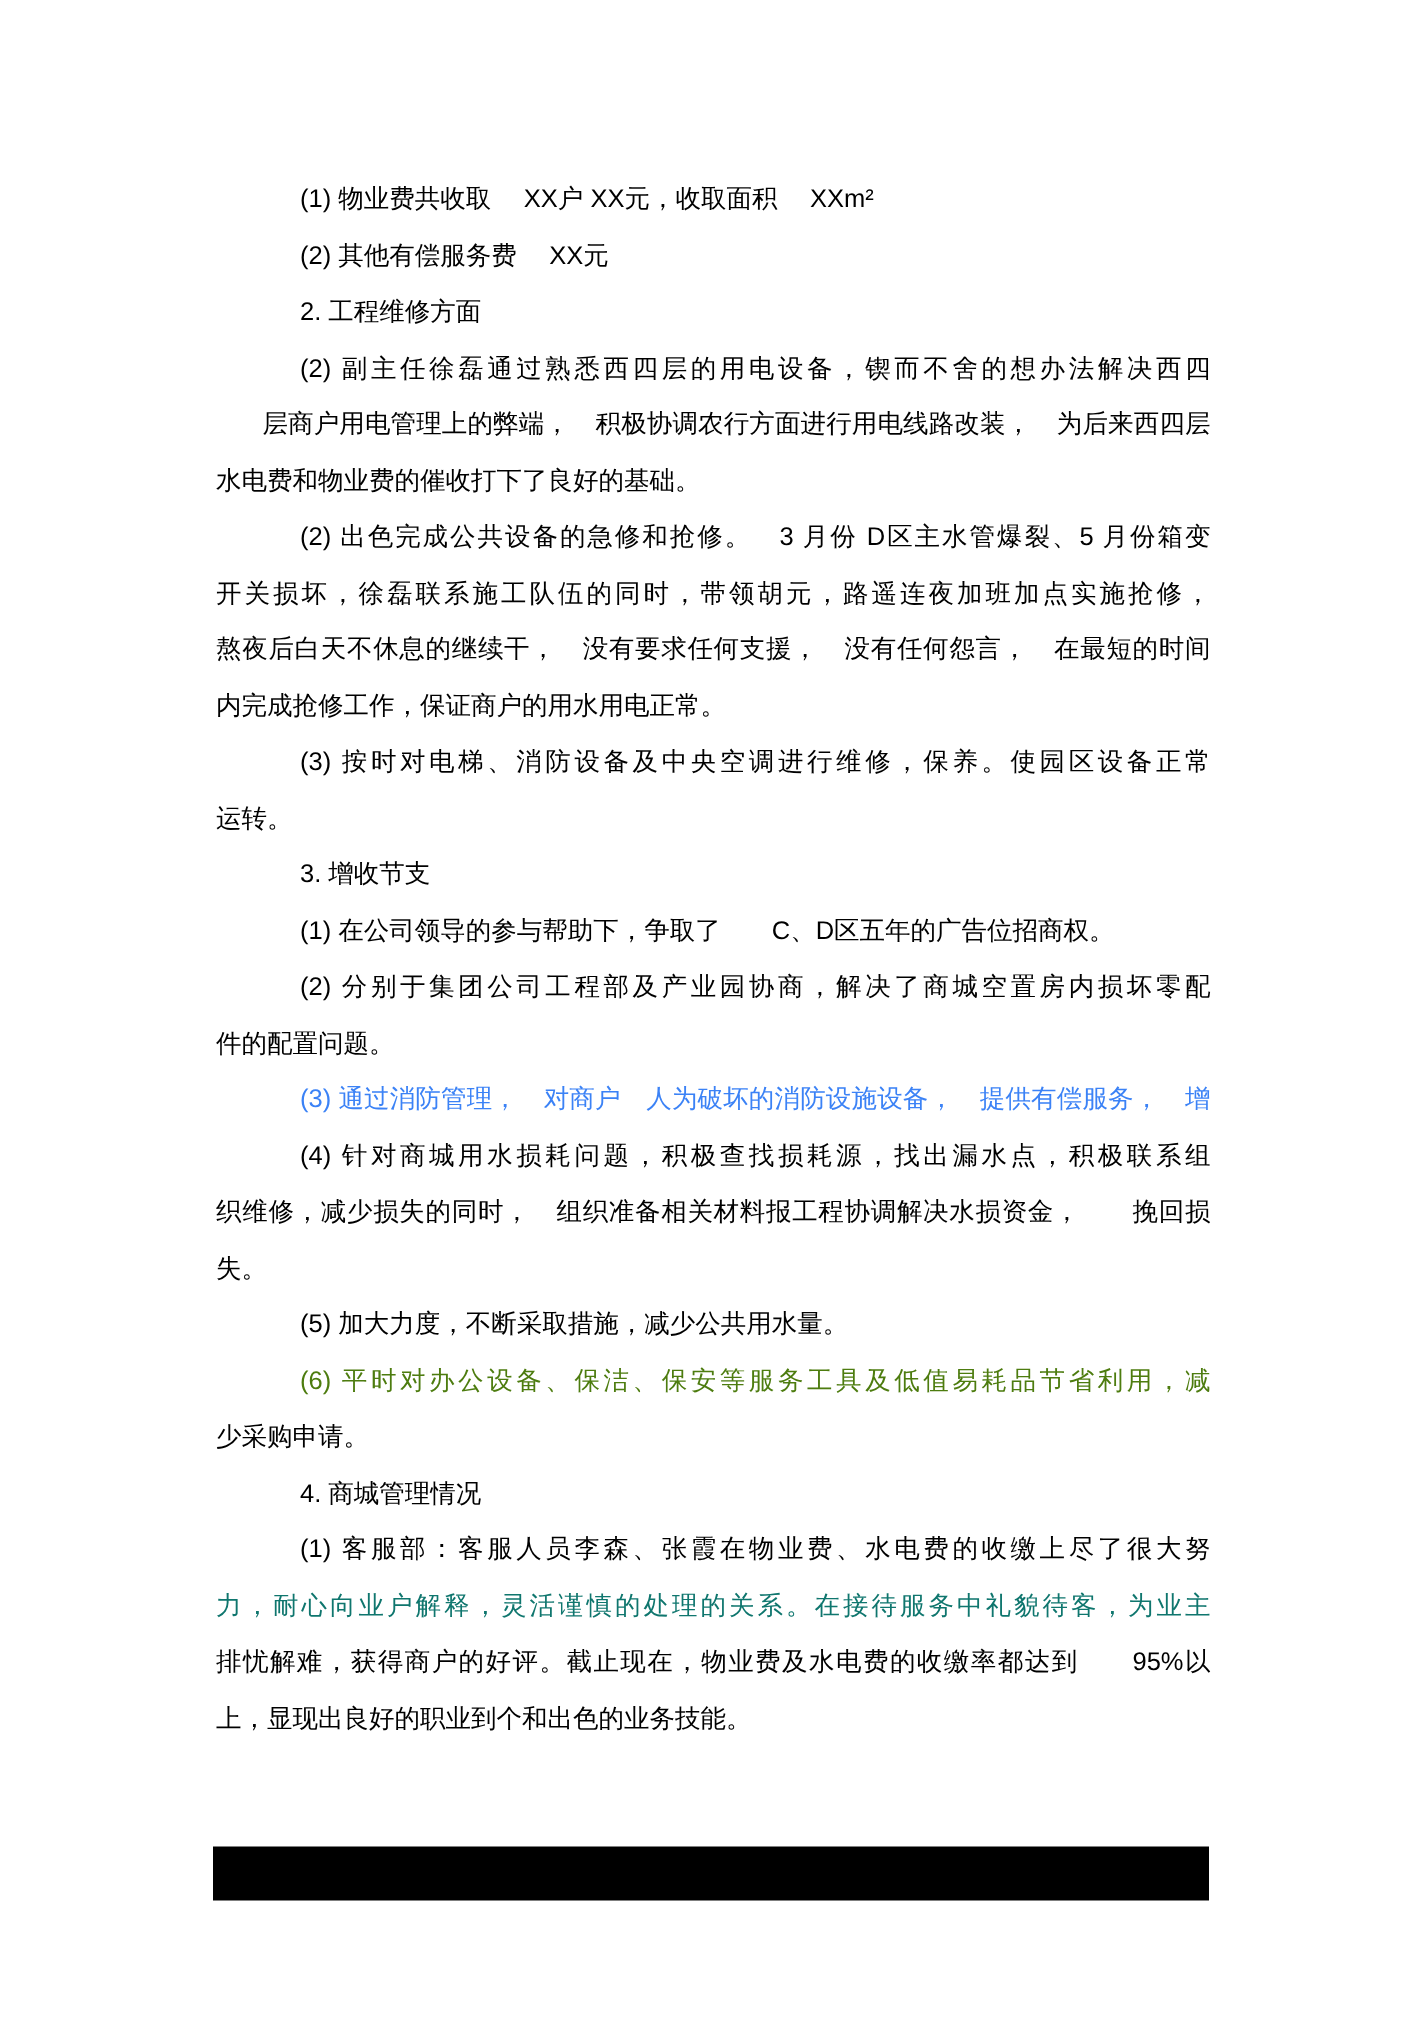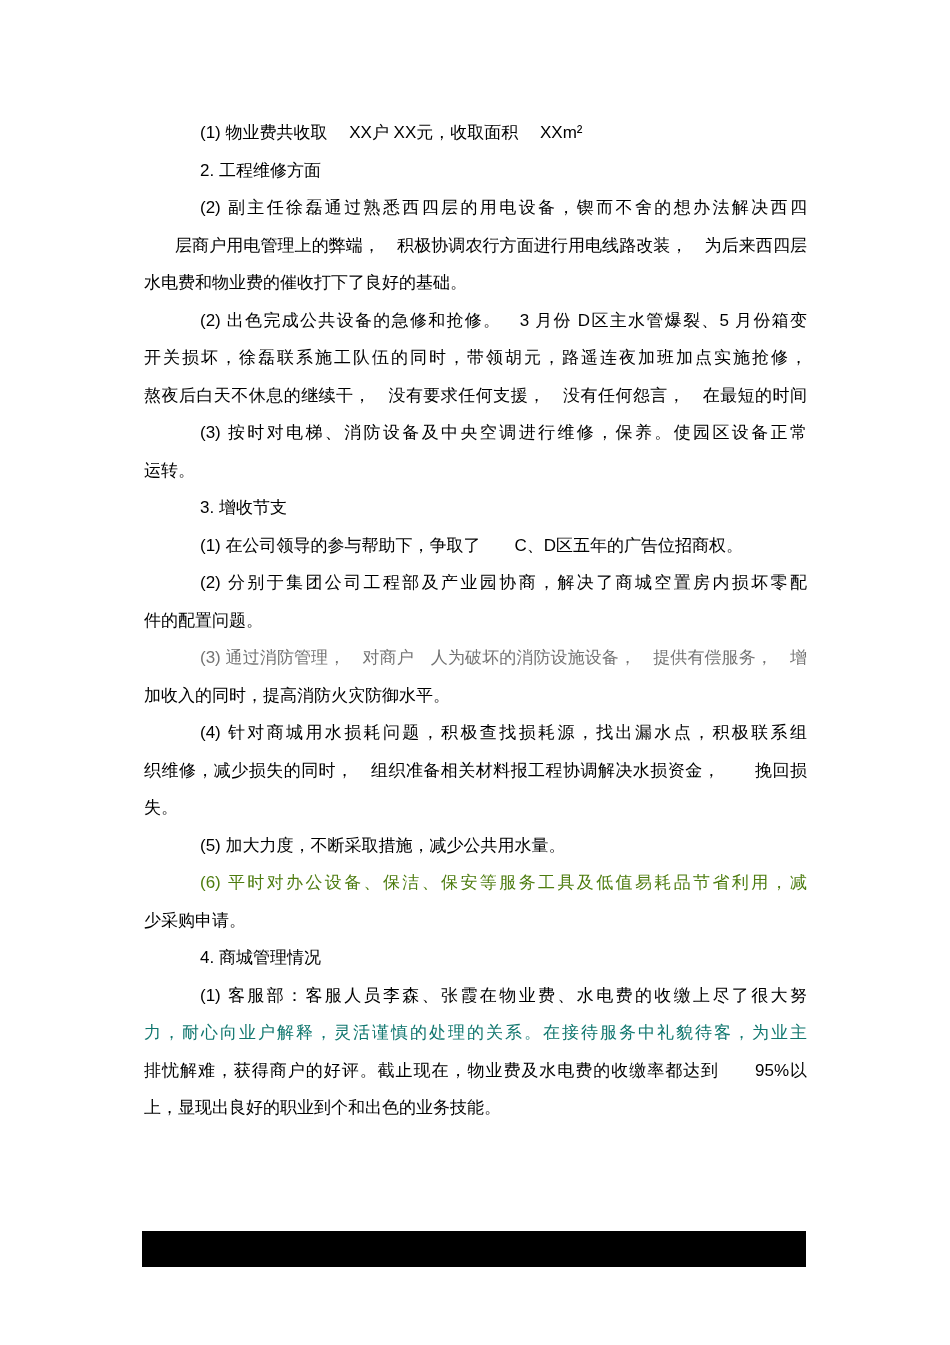--- a/index.html
+++ b/index.html
@@ -42,35 +42,36 @@
     height: 36px;
     background: #000000;
   }
 </style>
 </head>
 <body>
 
 <div class="page" style="background: rgb(255, 255, 255);">
   <div class="doc-body" id="doc-body">
       <div class="doc-line indent" style="color: rgb(0, 0, 0);">(1) 物业费共收取　 XX户 XX元，收取面积　 XXm²</div>
+      <div class="doc-line indent" style="color: rgb(0, 0, 0);">(2) 其他有偿服务费　 XX元</div>
       <div class="doc-line indent" style="color: rgb(0, 0, 0);">2. 工程维修方面</div>
       <div class="doc-line indent justify" style="color: rgb(0, 0, 0);">(2) 副主任徐磊通过熟悉西四层的用电设备，锲而不舍的想办法解决西四</div>
       <div class="doc-line justify" style="color: rgb(0, 0, 0); margin-left: 31px;">层商户用电管理上的弊端，　积极协调农行方面进行用电线路改装，　为后来西四层</div>
       <div class="doc-line" style="color: rgb(0, 0, 0);">水电费和物业费的催收打下了良好的基础。</div>
       <div class="doc-line indent justify" style="color: rgb(0, 0, 0);">(2) 出色完成公共设备的急修和抢修。　3 月份 D区主水管爆裂、5 月份箱变</div>
       <div class="doc-line justify" style="color: rgb(0, 0, 0);">开关损坏，徐磊联系施工队伍的同时，带领胡元，路遥连夜加班加点实施抢修，</div>
       <div class="doc-line justify" style="color: rgb(0, 0, 0);">熬夜后白天不休息的继续干，　没有要求任何支援，　没有任何怨言，　在最短的时间</div>
+      <div class="doc-line" style="color: rgb(0, 0, 0);">内完成抢修工作，保证商户的用水用电正常。</div>
       <div class="doc-line indent justify" style="color: rgb(0, 0, 0);">(3) 按时对电梯、消防设备及中央空调进行维修，保养。使园区设备正常</div>
       <div class="doc-line" style="color: rgb(0, 0, 0);">运转。</div>
       <div class="doc-line indent" style="color: rgb(0, 0, 0);">3. 增收节支</div>
       <div class="doc-line indent" style="color: rgb(0, 0, 0);">(1) 在公司领导的参与帮助下，争取了　　C、D区五年的广告位招商权。</div>
       <div class="doc-line indent justify" style="color: rgb(0, 0, 0);">(2) 分别于集团公司工程部及产业园协商，解决了商城空置房内损坏零配</div>
       <div class="doc-line" style="color: rgb(0, 0, 0);">件的配置问题。</div>
-      <div class="doc-line indent justify" style="color: #737373;">(3) 通过消防管理，　对商户　人为破坏的消防设施设备，　提供有偿服务，　增</div>
-      <div class="doc-line" style="color: rgb(0, 0, 0);">加收入的同时，提高消防火灾防御水平。</div>
+      <div class="doc-line indent justify" style="color: #3b82f6;">(3) 通过消防管理，　对商户　人为破坏的消防设施设备，　提供有偿服务，　增</div>
       <div class="doc-line indent justify" style="color: rgb(0, 0, 0);">(4) 针对商城用水损耗问题，积极查找损耗源，找出漏水点，积极联系组</div>
       <div class="doc-line justify" style="color: rgb(0, 0, 0);">织维修，减少损失的同时，　组织准备相关材料报工程协调解决水损资金，　　挽回损</div>
       <div class="doc-line" style="color: rgb(0, 0, 0);">失。</div>
       <div class="doc-line indent" style="color: rgb(0, 0, 0);">(5) 加大力度，不断采取措施，减少公共用水量。</div>
       <div class="doc-line indent justify" style="color: #4d7c0f;">(6) 平时对办公设备、保洁、保安等服务工具及低值易耗品节省利用，减</div>
       <div class="doc-line" style="color: rgb(0, 0, 0);">少采购申请。</div>
       <div class="doc-line indent" style="color: rgb(0, 0, 0);">4. 商城管理情况</div>
       <div class="doc-line indent justify" style="color: rgb(0, 0, 0);">(1) 客服部：客服人员李森、张霞在物业费、水电费的收缴上尽了很大努</div>
       <div class="doc-line justify" style="color: #0f766e;">力，耐心向业户解释，灵活谨慎的处理的关系。在接待服务中礼貌待客，为业主</div>
       <div class="doc-line justify" style="color: rgb(0, 0, 0);">排忧解难，获得商户的好评。截止现在，物业费及水电费的收缴率都达到　　95%以</div>

